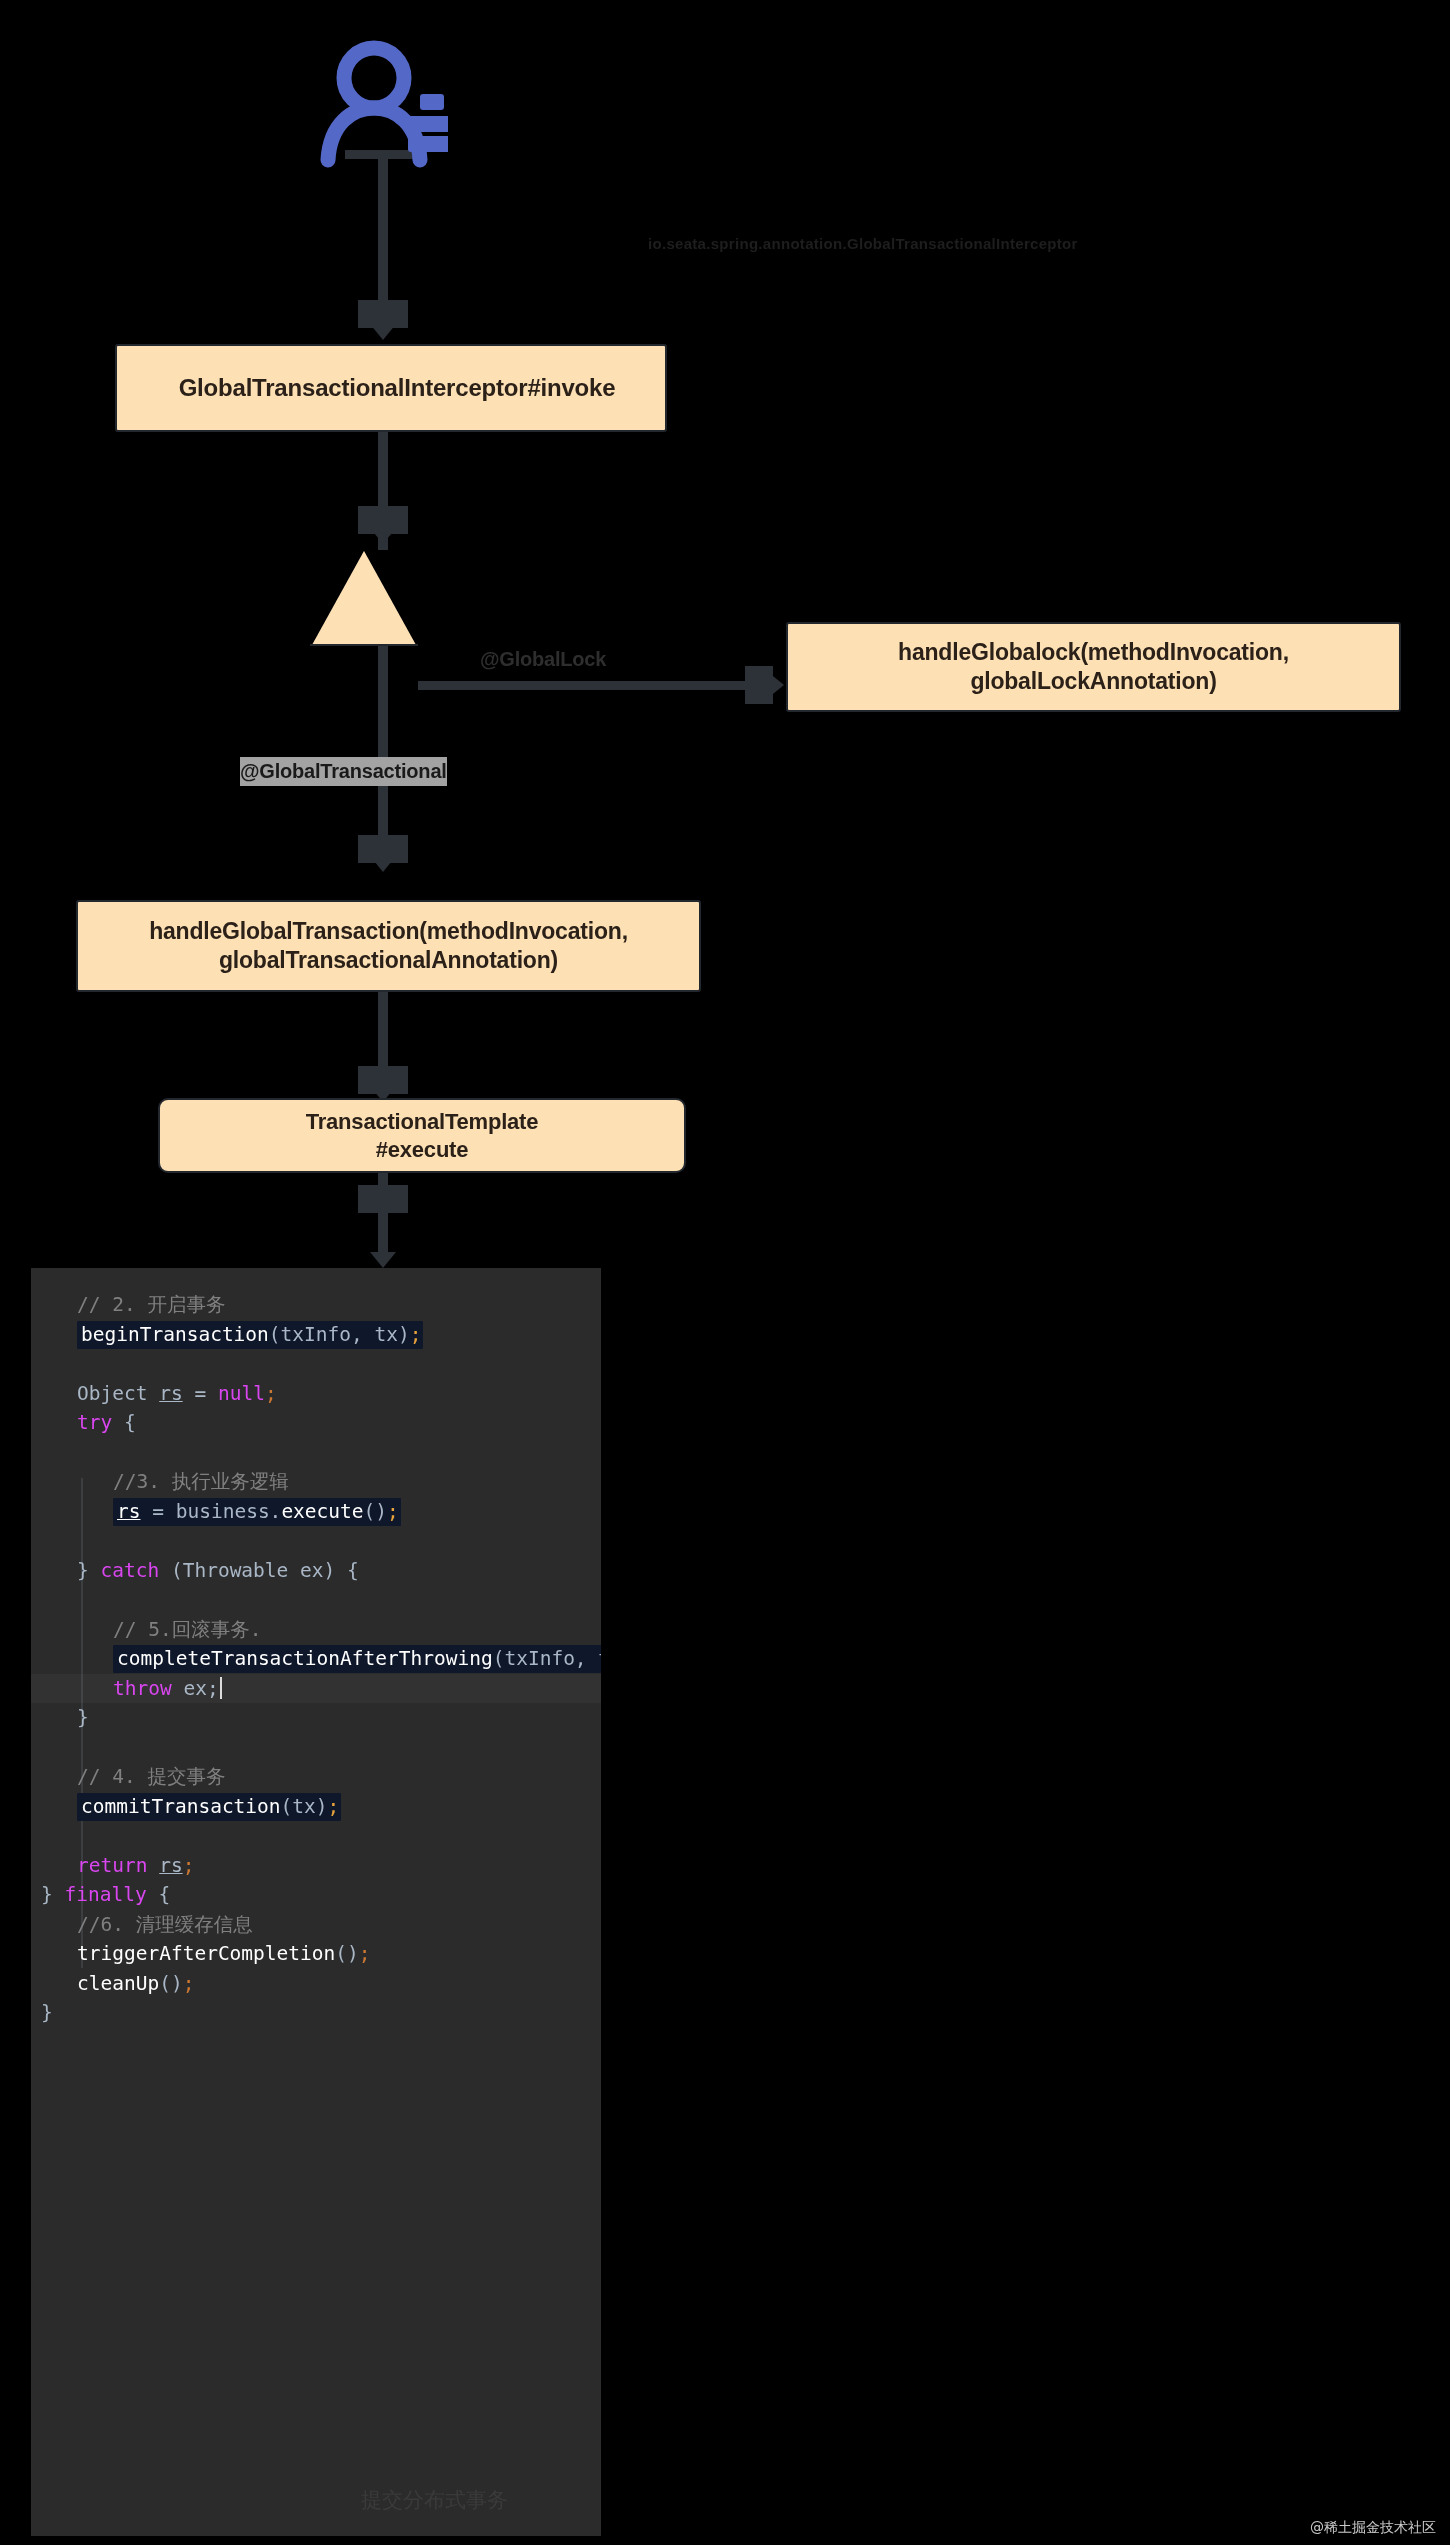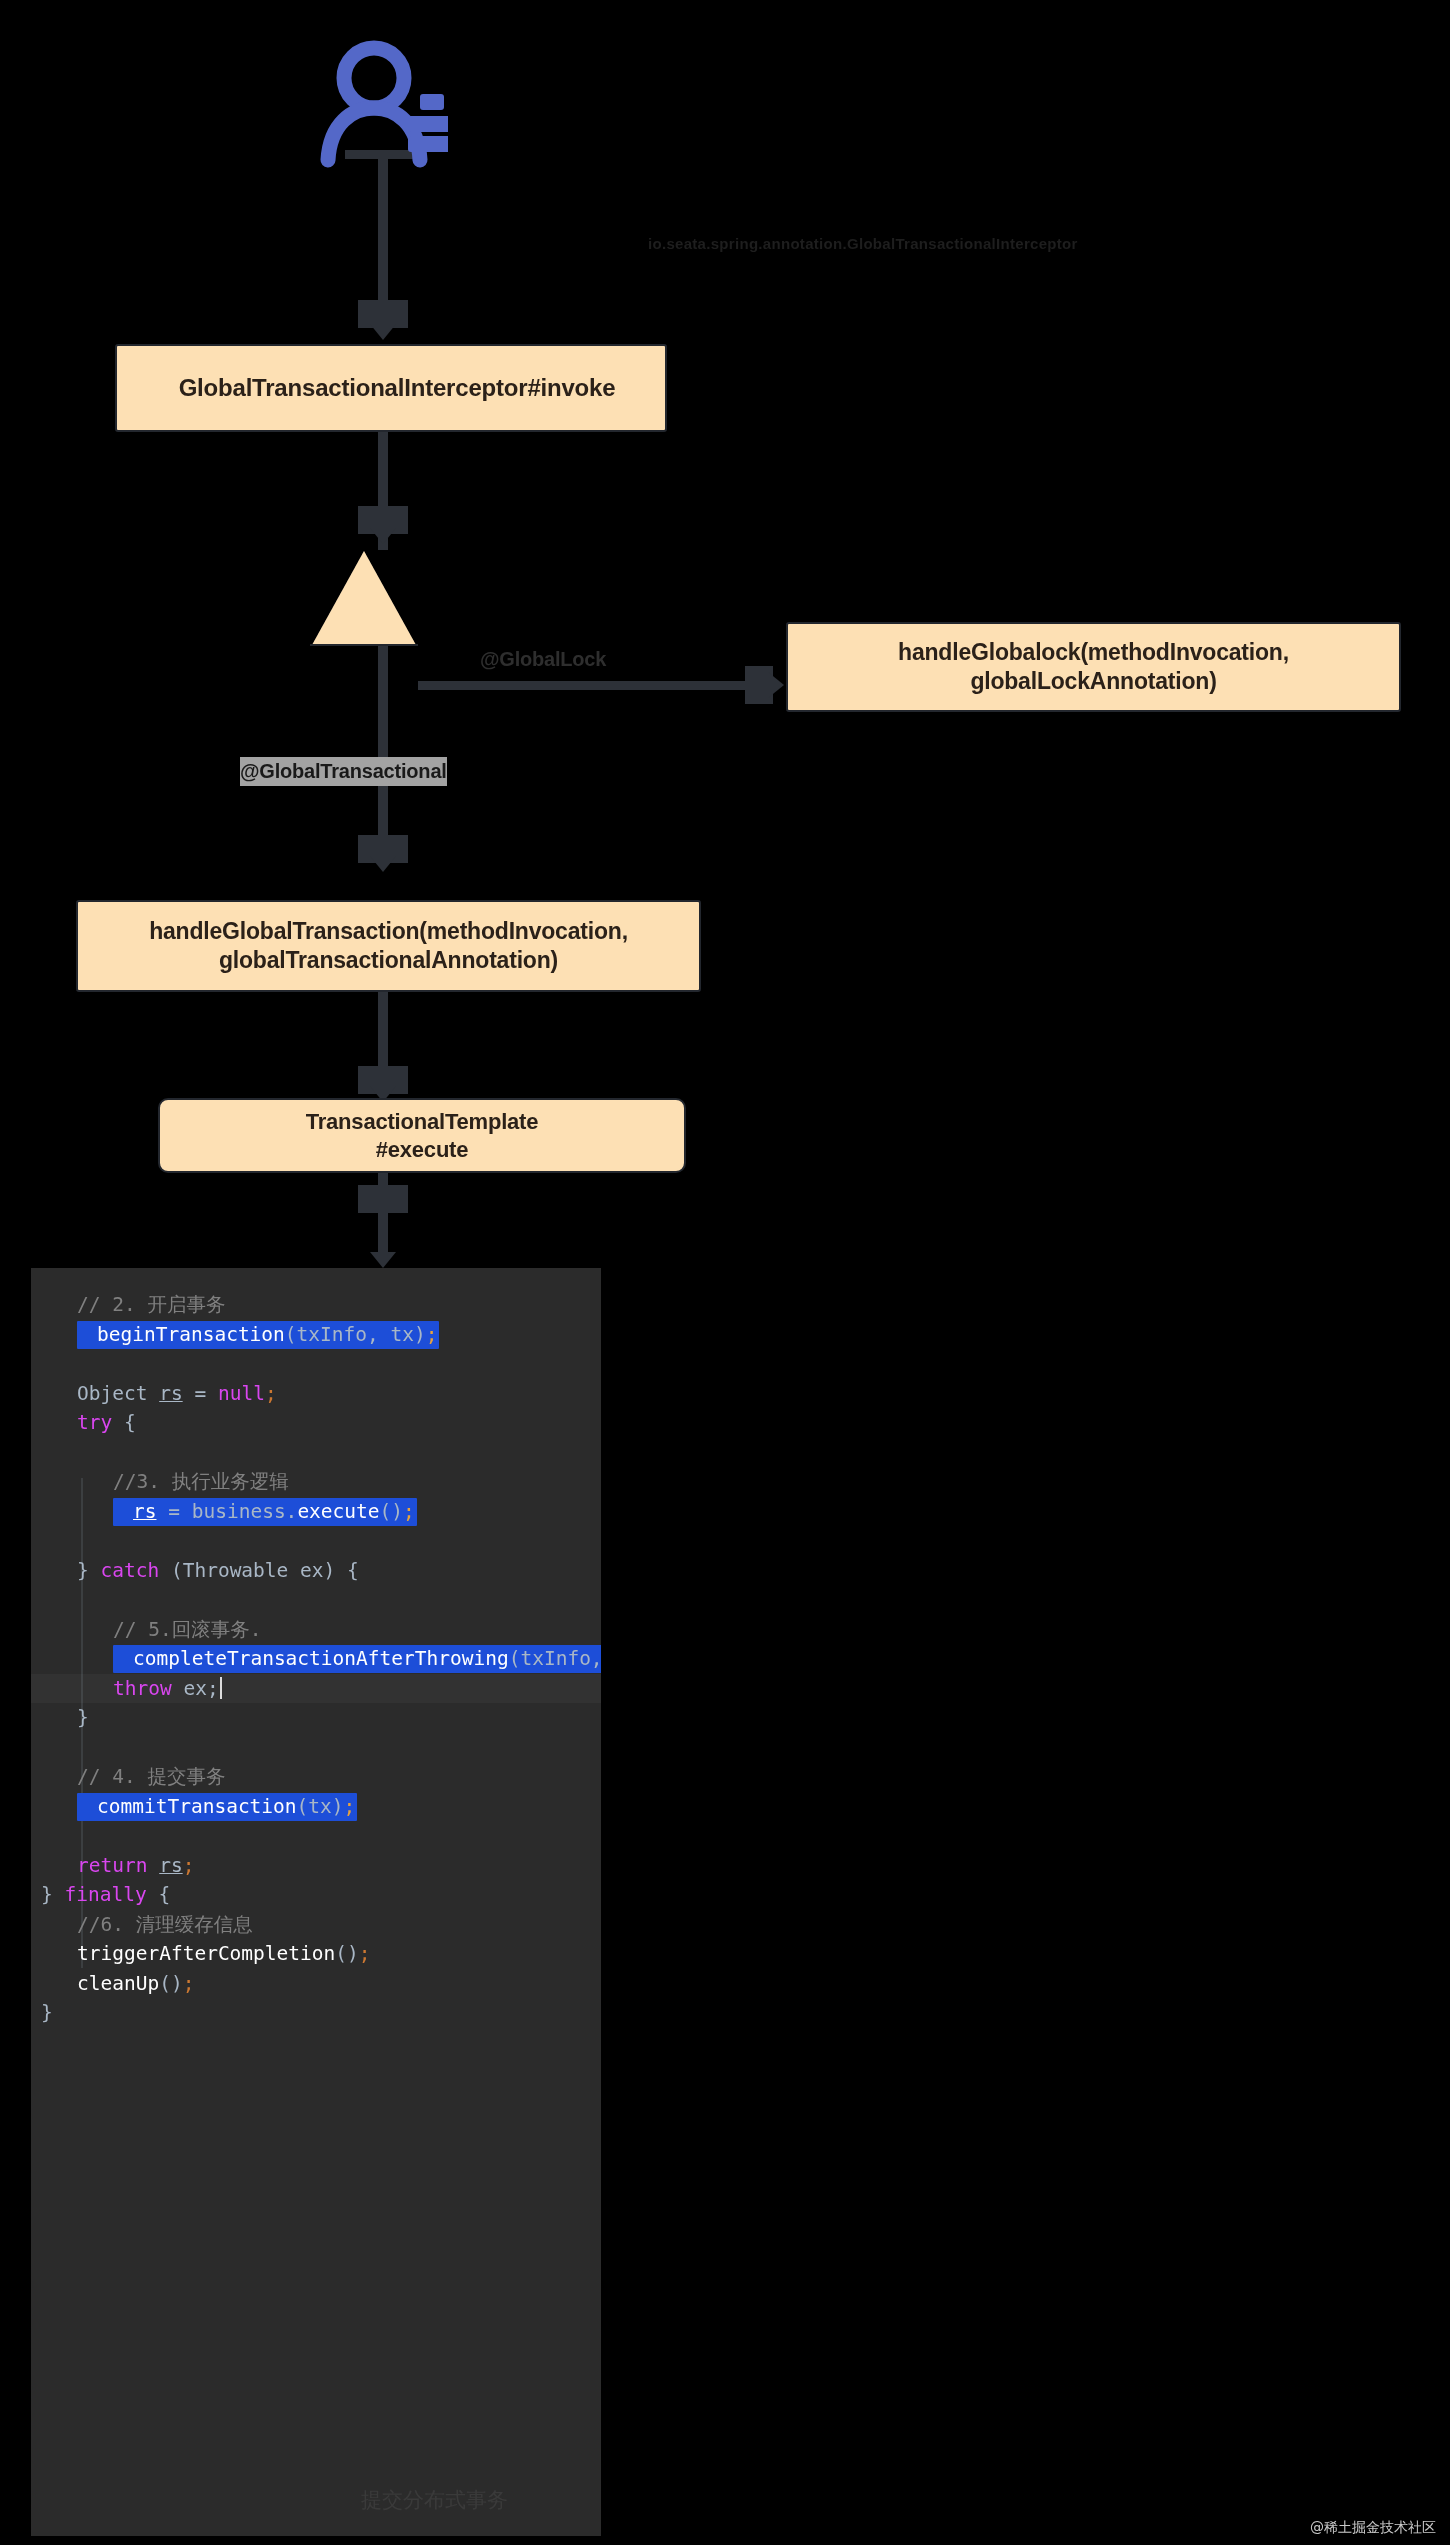--- a/index.html
+++ b/index.html
@@ -156,23 +156,23 @@
   .code .ind2 { padding-left: 82px; }
   .code .ind0 { padding-left: 10px; }
 
   .tok-cmt { color: #808080; text-align: right; }
   .tok-kw  { color: #d946ef; }
   .tok-fn  { color: #ffffff; }
   .tok-txt { color: #a9b7c6; }
   .tok-semi{ color: #cc7832; }
   .tok-field { color: #a9b7c6; text-decoration: underline; }
   .hl {
-    background: #1d4ed8;
+    background: #0f172a;
     color: #ffffff;
-    padding: 2px 2px 3px 20px;
+    padding: 2px 2px 3px 4px;
     margin: -2px 0;
     border-radius: 1px;
   }
   .hl .tok-field { color: #ffffff; }
   .hl .tok-semi { color: #e8a33d; }
   .caret {
     display: inline-block;
     width: 2px; height: 22px;
     background: #dcdcdc;
     vertical-align: -4px;

